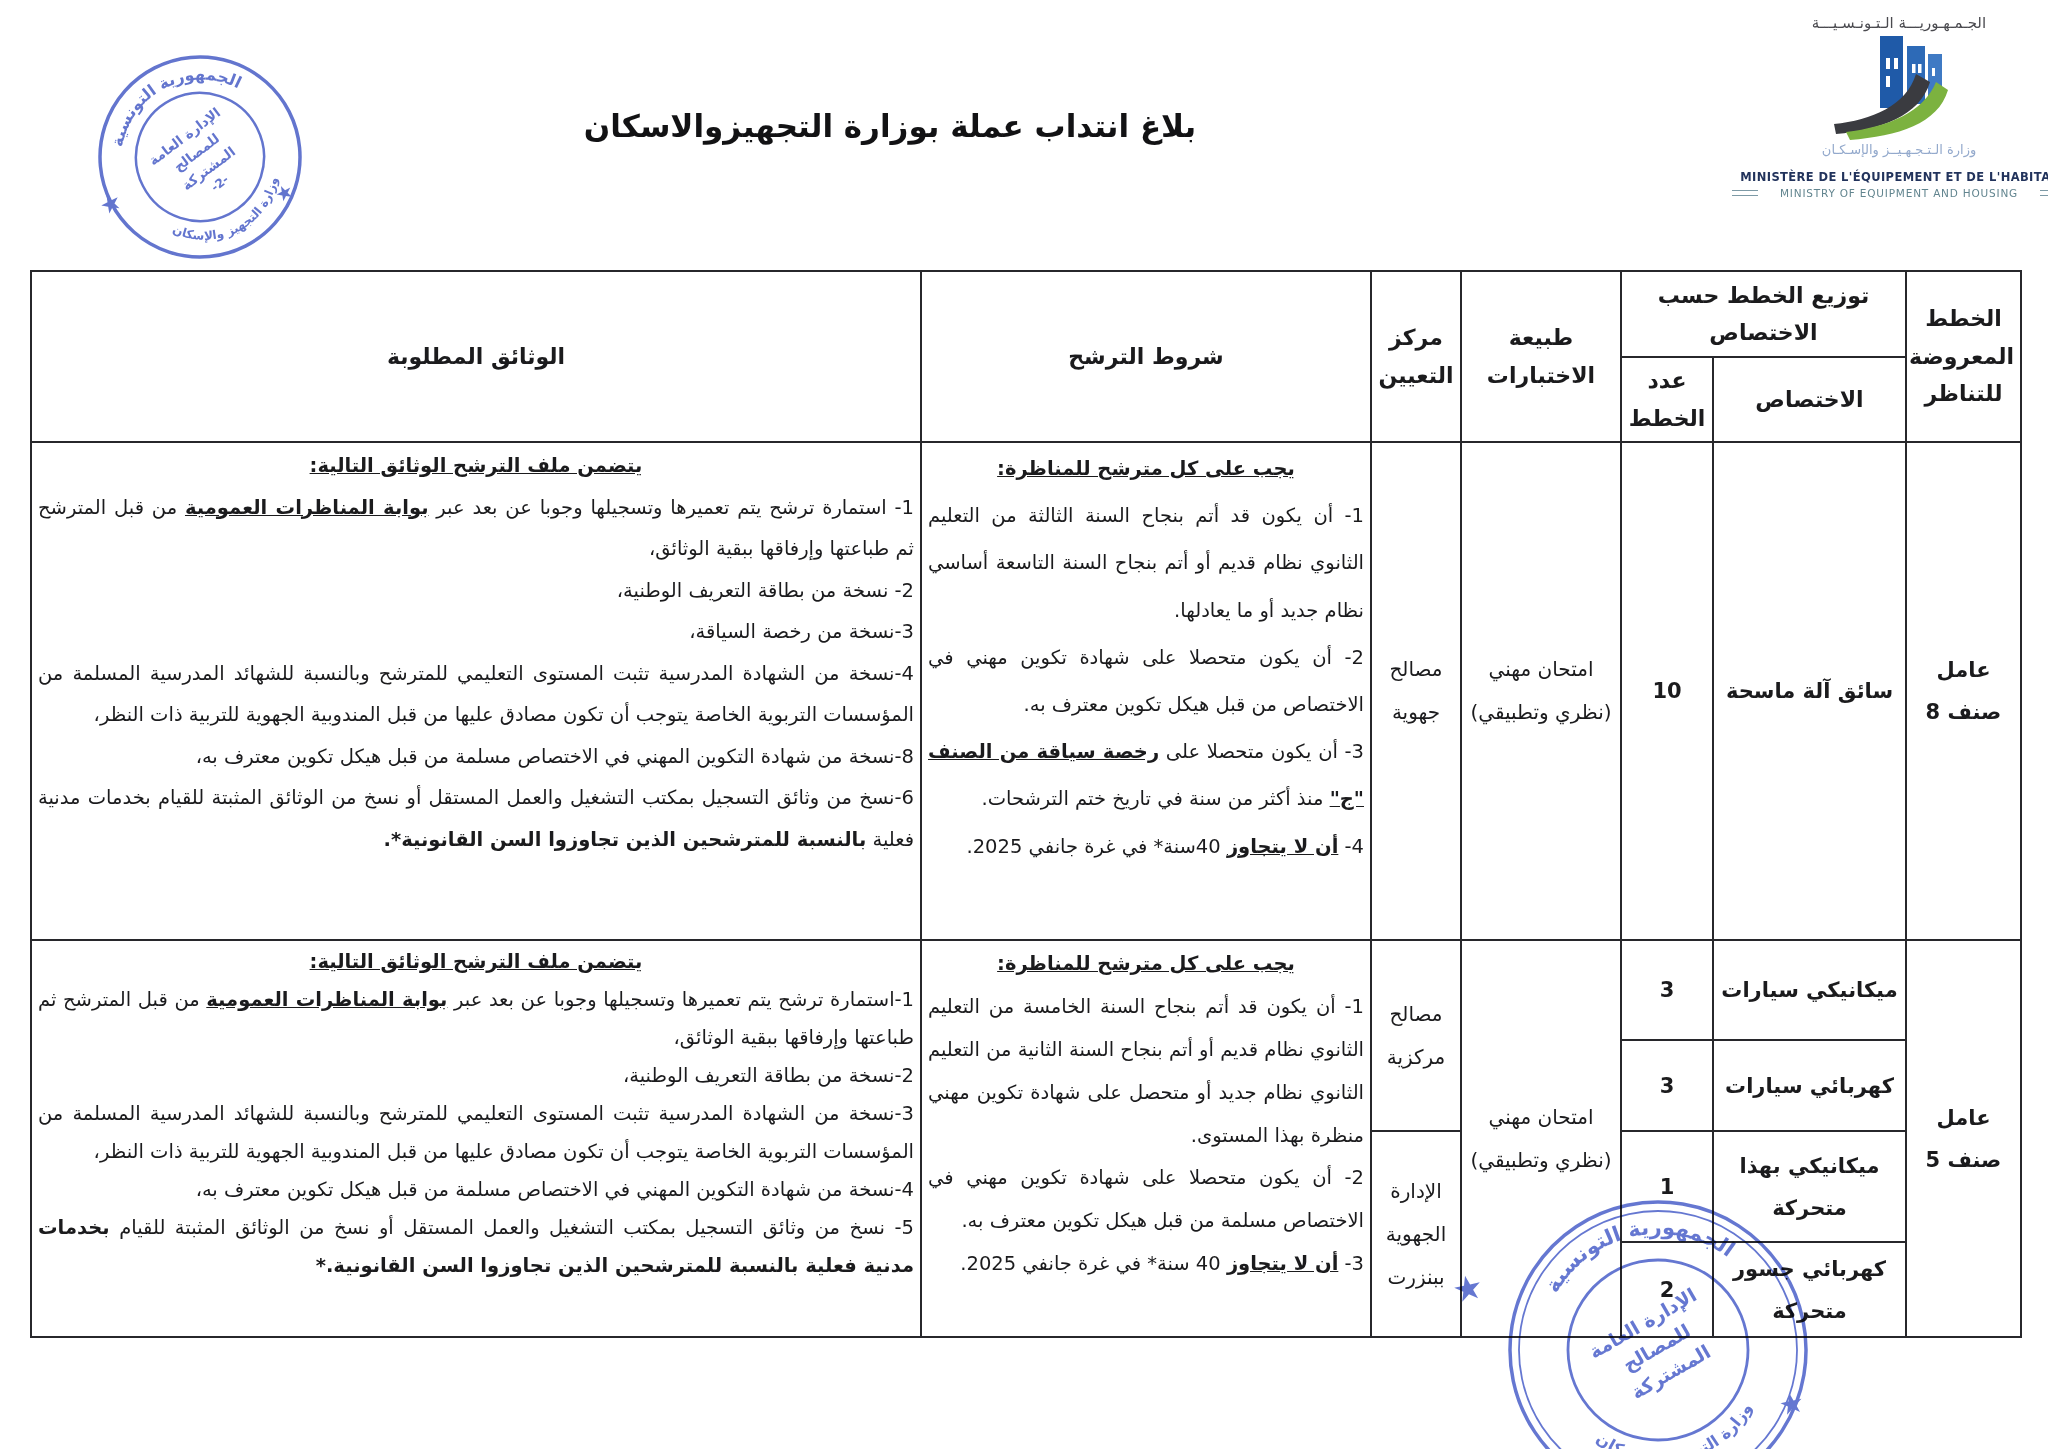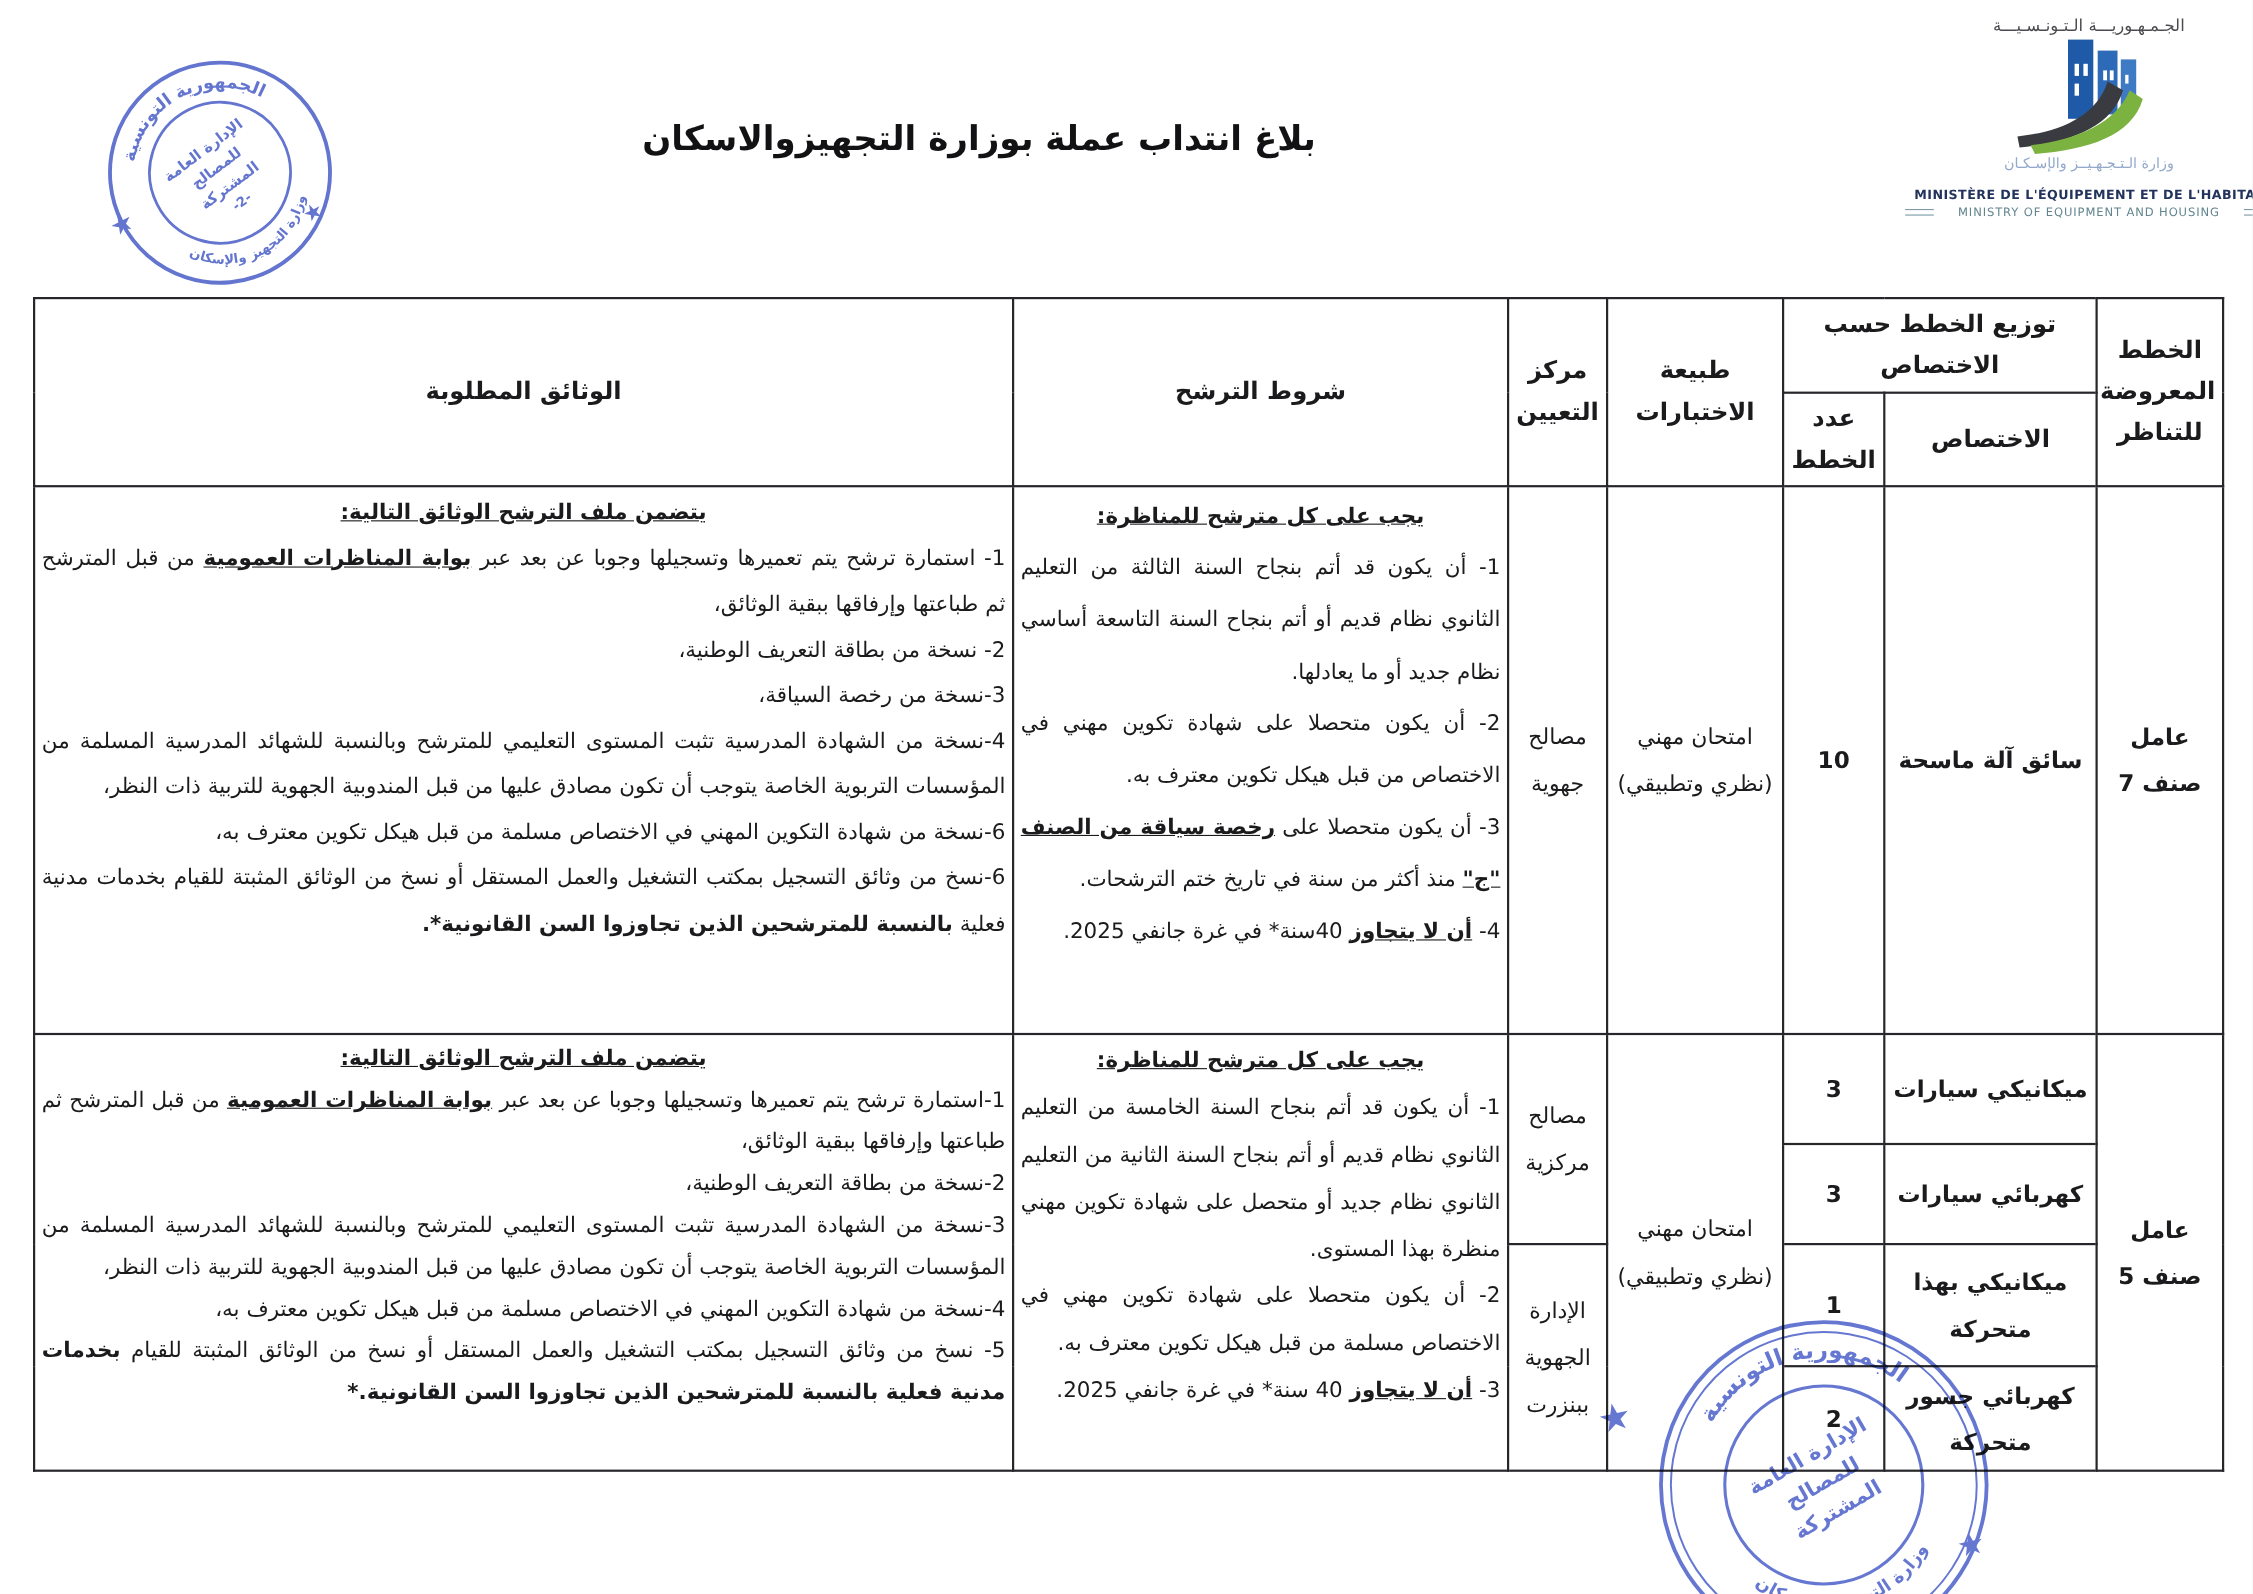--- a/index.html
+++ b/index.html
@@ -132,39 +132,39 @@
         <th rowspan="2">الوثائق المطلوبة</th>
       </tr>
       <tr class="r-h2">
         <th>الاختصاص</th>
         <th>عدد الخطط</th>
       </tr>
     </thead>
     <tbody>
 
       <tr class="r-b1">
-        <td class="cell-strong">عامل صنف 7</td>
+        <td class="cell-strong">عامل صنف 8</td>
         <td class="cell-strong">سائق آلة ماسحة</td>
         <td class="cell-strong">10</td>
         <td class="cell-plain">امتحان مهني (نظري وتطبيقي)</td>
         <td class="cell-plain">مصالح جهوية</td>
         <td class="cell-rich cond-1">
             <div class="rp al-center"><span class="b u">يجب على كل مترشح للمناظرة:</span></div>
             <div class="rp"><span>1- أن يكون قد أتم بنجاح السنة الثالثة من التعليم الثانوي نظام قديم أو أتم بنجاح السنة التاسعة أساسي نظام جديد أو ما يعادلها.</span></div>
             <div class="rp"><span>2- أن يكون متحصلا على شهادة تكوين مهني في الاختصاص من قبل هيكل تكوين معترف به.</span></div>
             <div class="rp"><span>3- أن يكون متحصلا على </span><span class="b u">رخصة سياقة من الصنف "ج"</span><span> منذ أكثر من سنة في تاريخ ختم الترشحات.</span></div>
             <div class="rp"><span>4- </span><span class="b u">أن لا يتجاوز</span><span> 40سنة* في غرة جانفي 2025.</span></div>
           </td>
         <td class="cell-rich docs-1">
             <div class="rp al-center"><span class="b u">يتضمن ملف الترشح الوثائق التالية:</span></div>
             <div class="rp"><span>1- استمارة ترشح يتم تعميرها وتسجيلها وجوبا عن بعد عبر </span><span class="b u">بوابة المناظرات العمومية</span><span> من قبل المترشح ثم طباعتها وإرفاقها ببقية الوثائق،</span></div>
             <div class="rp"><span>2- نسخة من بطاقة التعريف الوطنية،</span></div>
             <div class="rp"><span>3-نسخة من رخصة السياقة،</span></div>
             <div class="rp"><span>4-نسخة من الشهادة المدرسية تثبت المستوى التعليمي للمترشح وبالنسبة للشهائد المدرسية المسلمة من المؤسسات التربوية الخاصة يتوجب أن تكون مصادق عليها من قبل المندوبية الجهوية للتربية ذات النظر،</span></div>
-            <div class="rp"><span>6-نسخة من شهادة التكوين المهني في الاختصاص مسلمة من قبل هيكل تكوين معترف به،</span></div>
+            <div class="rp"><span>8-نسخة من شهادة التكوين المهني في الاختصاص مسلمة من قبل هيكل تكوين معترف به،</span></div>
             <div class="rp"><span>6-نسخ من وثائق التسجيل بمكتب التشغيل والعمل المستقل أو نسخ من الوثائق المثبتة للقيام بخدمات مدنية فعلية </span><span class="b">بالنسبة للمترشحين الذين تجاوزوا السن القانونية*.</span></div>
           </td>
       </tr>
 
       <tr class="r-b2">
         <td class="cell-strong" rowspan="4">عامل صنف 5</td>
         <td class="cell-strong">ميكانيكي سيارات</td>
         <td class="cell-strong">3</td>
         <td class="cell-plain" rowspan="4">امتحان مهني (نظري وتطبيقي)</td>
         <td class="cell-plain" rowspan="2">مصالح مركزية</td>

